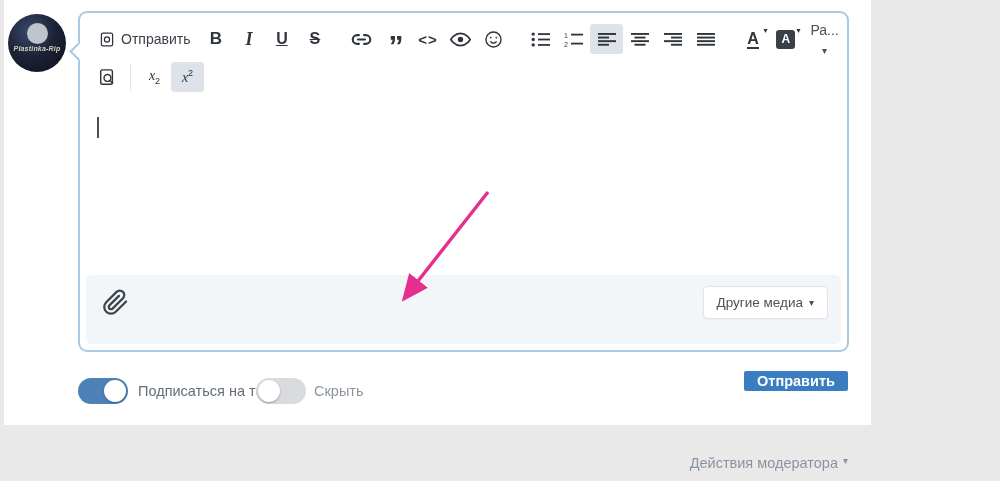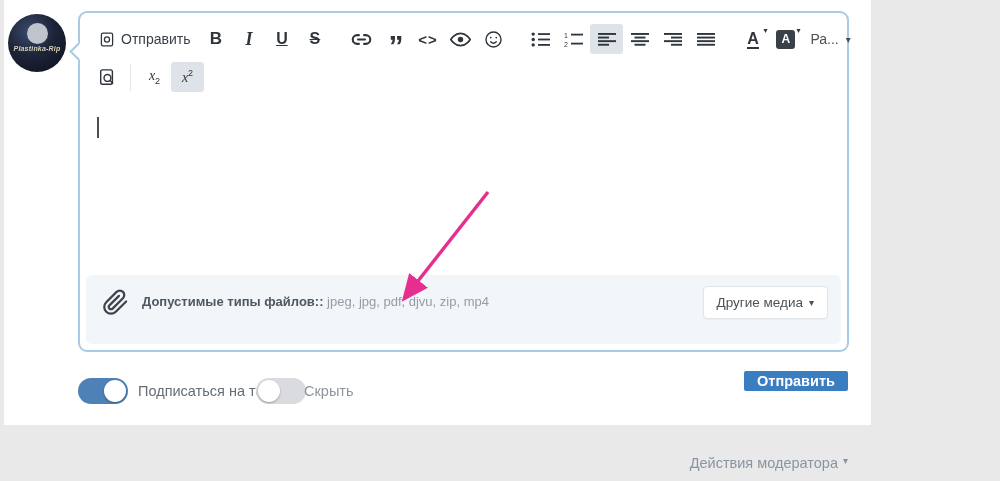--- a/index.html
+++ b/index.html
@@ -37,21 +37,21 @@
   .glyph-u { font-size:16px; font-weight:bold; text-decoration:underline; }
   .glyph-s { font-size:16px; font-weight:bold; text-decoration:line-through; }
   .glyph-quote { font-size:30px; font-weight:bold; line-height:10px; padding-top:14px; letter-spacing:-2px; }
   .glyph-code { font-size:15px; font-weight:bold; letter-spacing:1px; }
   .glyph-sub, .glyph-sup { font-size:14px; font-weight:normal; font-style:italic; font-family:"Liberation Serif", serif; }
   .glyph-sub sub, .glyph-sup sup { font-size:9px; font-style:normal; font-family:"Liberation Sans", sans-serif; }
   .fontcolor-a { font-size:16px; font-weight:bold; border-bottom:2px solid #2f353b; line-height:17px; }
   .bgcolor-a { width:19px; height:19px; background:#3a4047; color:#fff; border-radius:3px;
                font-size:12px; font-weight:bold; display:flex; align-items:center; justify-content:center; }
   .mini-caret { position:absolute; top:3px; right:2px; font-size:8px; color:#2f353b; line-height:8px; }
-  .tb-size { min-width:auto; padding:0 8px; font-size:14px; color:#4a5158; gap:7px; }
+  .tb-size { min-width:auto; padding:0 8px; font-size:14px; color:#4a5158; gap:7px;flex-direction:column; }
   .tb-size .dd-caret { font-size:10px; color:#4a5158; }
 
   
   .editor-content { position:absolute; left:2px; right:2px; top:96px; bottom:78px; cursor:text; }
   .caret { position:absolute; left:15px; top:8px; width:2px; height:21px; background:#4a5056; }
 
   
   .attach { position:absolute; left:6px; right:6px; bottom:6px; height:69px; background:#f2f6f9;
             border-radius:6px; padding:13px 14px 0 16px; }
   .attach-clip { position:absolute; left:16px; top:13px; }
@@ -71,21 +71,21 @@
   
   .toggle { position:absolute; width:50px; height:26px; border-radius:13px; cursor:pointer; }
   .toggle .knob { position:absolute; top:2px; width:22px; height:22px; border-radius:50%; background:#fff;
                   box-shadow:0 1px 2px rgba(0,0,0,.3); }
   .toggle.on { background:#4e82b7; }
   .toggle.on .knob { right:2px; }
   .toggle.off { background:#d9dbde; }
   .toggle.off .knob { left:2px; }
   .toggle-label { position:absolute; top:383px; font-size:14.5px; }
   .lbl-subscribe { left:138px; color:#636d77; }
-  .lbl-hide { left:304px; color:#8d959e; }
+  .lbl-hide { left:314px; color:#8d959e; }
 
   .submit-btn { position:absolute; left:744px; top:371px; width:104px; height:20px; background:#3b7dc1;
                 border:none; border-radius:2px; color:#fff; font-size:14.5px; font-weight:bold;
                 font-family:"Liberation Sans", sans-serif; cursor:pointer; }
 
   .mod-actions { position:absolute; top:455px; right:152px; font-size:14.5px; color:#8a94a1; cursor:pointer;
                  display:flex; gap:5px; }
   .mod-actions .dd-caret { font-size:10px; }
 
   svg.icon { display:block; }
@@ -249,21 +249,20 @@
     <div class="caret"></div>
   </div>
 
   <div class="attach">
     <span class="attach-clip">
       <svg class="icon" width="27" height="29" viewBox="0 0 24 24" fill="none" stroke="#3d444c" stroke-width="2" stroke-linecap="round" stroke-linejoin="round">
         <path d="M21.44 11.05l-9.19 9.19a6 6 0 0 1-8.49-8.49l9.19-9.19a4 4 0 1 1 5.66 5.66l-9.2 9.19a2 2 0 0 1-2.83-2.83l8.49-8.48"></path>
       </svg>
     </span>
     <div class="attach-lines">
-      <div class="attach-line2"><b>Допустимые типы файлов::</b><span> jpeg, jpg, pdf, djvu, zip, mp4</span></div>
     </div>
     <button class="other-media">
       <span>Другие медиа</span>
       <span class="dd-caret">▾</span>
     </button>
   </div>
 </div>
 
 <svg class="arrow-overlay" width="112" height="128">
   <defs>

